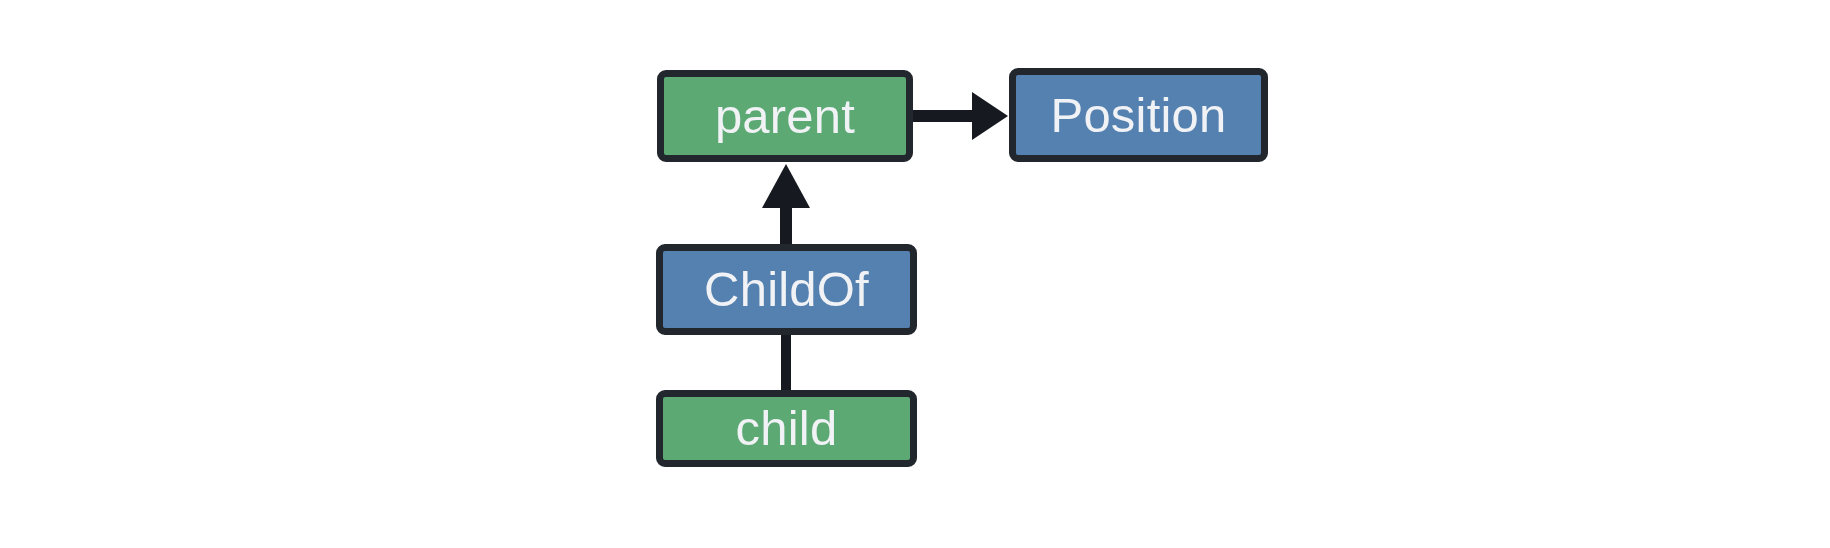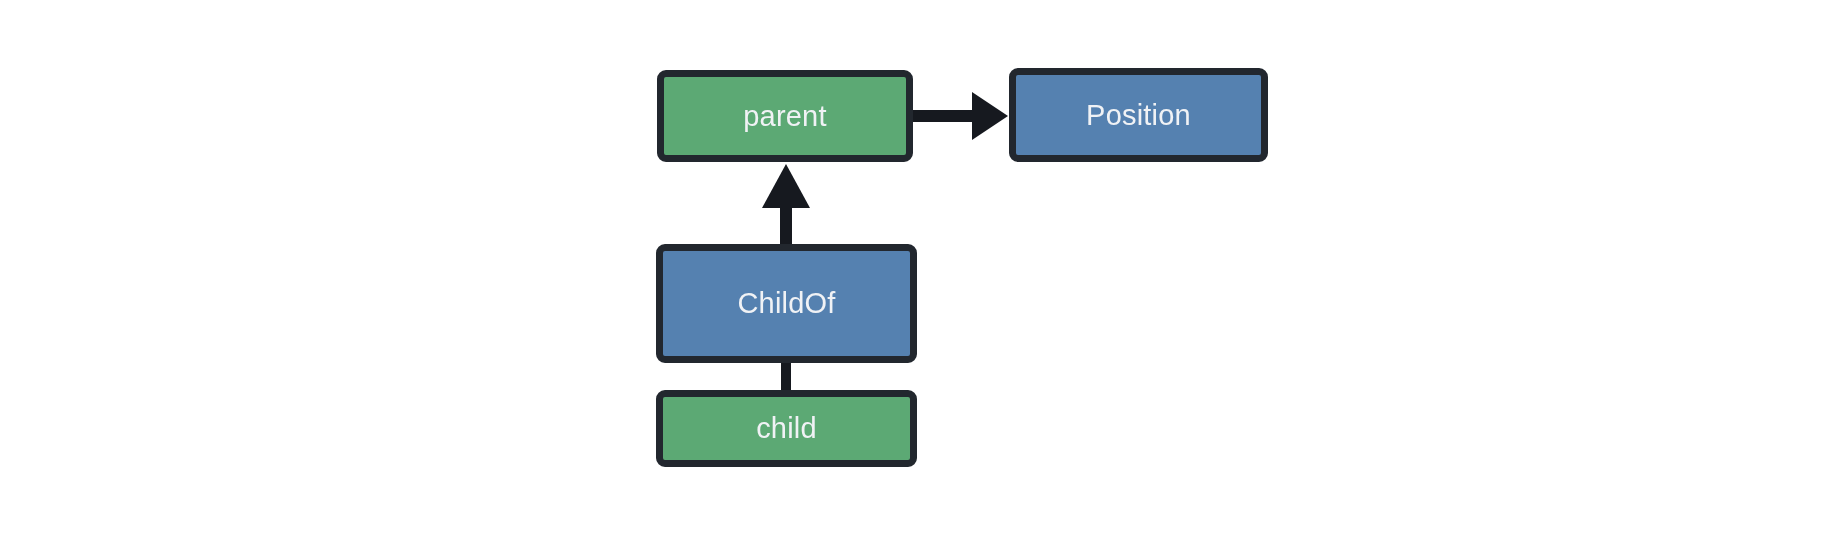--- a/index.html
+++ b/index.html
@@ -35,39 +35,39 @@
     align-items: center;
     justify-content: center;
     border-style: solid;
     border-width: 7px;
     border-radius: 9px;
     z-index: 2;
   }
   .node-label {
     color: #f0f2f5;
     font-family: "Liberation Sans", sans-serif;
-    font-size: 29px;
+    font-size: 49px;
     line-height: 1;
     font-weight: 400;
     letter-spacing: 0.2px;
     white-space: nowrap;
     user-select: none;
   }
   
   #node-parent {
     left: 657px;  top: 70px;
     width: 256px; height: 92px;
   }
   #node-position {
     left: 1009px; top: 68px;
     width: 259px; height: 94px; justify-content: center;
   }
   #node-childof {
     left: 656px;  top: 244px;
-    width: 261px; height: 119px;
+    width: 261px; height: 91px;
   }
   #node-child {
     left: 656px;  top: 390px;
     width: 261px; height: 77px;
   }
 </style>
 </head>
 <body>
 
 <div id="diagram-canvas">

